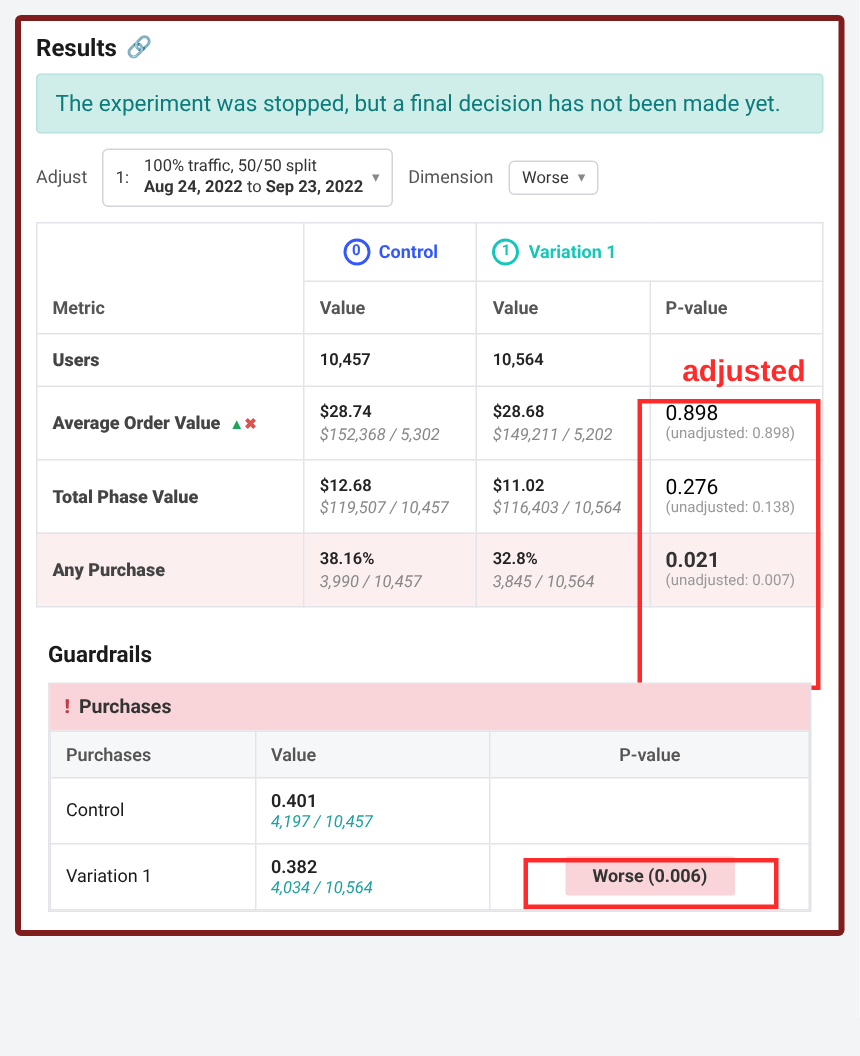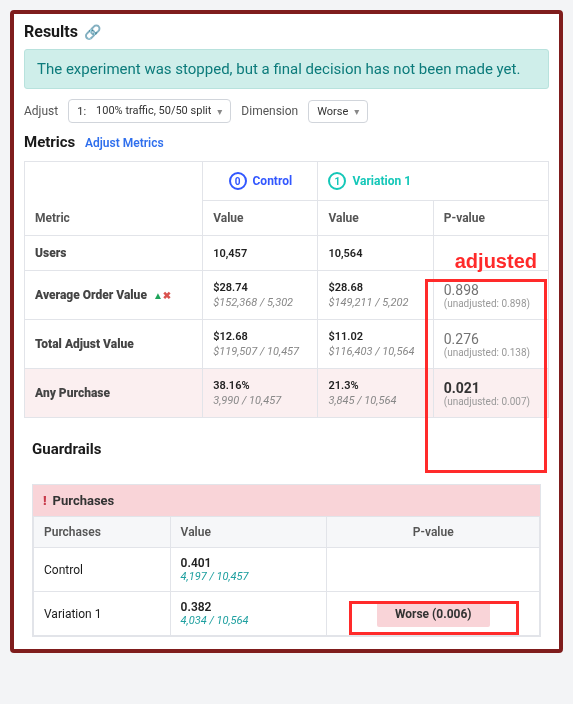--- a/index.html
+++ b/index.html
@@ -100,37 +100,37 @@
   .ctrl-color { border-color: #3257ff; color: #3257ff; }
   .var-color  { border-color: #14c7b8; color: #14c7b8; }
   .ctrl-color-bar { border-bottom: 3px solid #3257ff; }
   .var-color-bar  { border-bottom: 3px solid #14c7b8; }
   .gray-bar       { border-bottom: 3px solid #7d7d7d; }
   .sub-label { font-size: 12px; font-weight: 600; color: #555; text-align:center;}
   .col-metric { color: #444; font-size: 12px; font-weight: 600; }
   .val-main { font-size: 11px; font-weight: 600; color:#222; }
   .val-sub  { font-size: 11px; color: #888; font-style: italic; margin-top:2px;}
   .pval-cell { text-align: center; }
-  .pval-main { font-size: 14px; color: #737373; }
+  .pval-main { font-size: 14px; color: #000000; }
   .pval-sub  { font-size: 10px; color: #999; }
   .bad-row td { background: #fbeff0; margin-left: 34px; }
   .bad-row .pval-main { font-weight: 700; color: #333; }
   .highlight-box-pval {
     border: 3px solid #ff2a2a;
     position: absolute;
     pointer-events: none;
   }
   .metric-icons { font-size: 10px; margin-left: 3px; }
   .ic-up { color:#1fa45a; }
   .ic-dn { color:#d9534f; }
 
   .guardrails-title {
     font-size: 15px;
     font-weight: 700;
-    margin: 22px 0 26px 8px;
+    margin: 22px 0 10px 8px;
   }
   .guard-wrap {
     border: 1px solid #e2e4e9;
     margin: 0 8px;
   }
   .guard-header {
     background: #f9d4d8;
     color: #333;
     font-size: 13px;
     font-weight: 700;
@@ -182,34 +182,33 @@
     </div>
 
     <div class="banner">The experiment was stopped, but a final decision has not been made yet.</div>
 
     <div class="controls-row">
       <label>Adjust</label>
       <div class="sel">
         <span class="phase-num">1:</span>
         <span class="phase-main">
           <span>100% traffic, 50/50 split</span><br>
+          <span class="phase-dates">
+            <b>Aug 24, 2022</b><span> to </span><b>Sep 23, 2022</b>
+          </span>
         </span>
         <span class="chev">▾</span>
       </div>
       <label>Dimension</label>
       <div class="sel">
         <span>Worse</span>
         <span class="chev">▾</span>
       </div>
     </div>
 
-    <div class="metrics-title">
-      <span>Metrics</span>
-      <span class="adjust-link">Adjust Metrics</span>
-    </div>
 
     <div style="position:relative">
     <table class="main-metrics">
       <colgroup>
             <col style="width:34%">
             <col style="width:22%">
             <col style="width:22%">
             <col style="width:22%">
           </colgroup>
       <thead>
@@ -254,42 +253,42 @@
               <td>
                 <div class="val-main">$28.68</div>
                 <div class="val-sub">$149,211 / 5,202</div>
               </td>
               <td class="pval-cell">
                 <div class="pval-main">0.898</div>
                 <div class="pval-sub">(unadjusted: 0.898)</div>
               </td>
             </tr>
             <tr>
-              <td class="col-metric"><b>Total Adjust Value</b></td>
+              <td class="col-metric"><b>Total Phase Value</b></td>
               <td>
                 <div class="val-main">$12.68</div>
                 <div class="val-sub">$119,507 / 10,457</div>
               </td>
               <td>
                 <div class="val-main">$11.02</div>
                 <div class="val-sub">$116,403 / 10,564</div>
               </td>
               <td class="pval-cell">
                 <div class="pval-main">0.276</div>
                 <div class="pval-sub">(unadjusted: 0.138)</div>
               </td>
             </tr>
             <tr class="bad-row">
               <td class="col-metric"><b>Any Purchase</b></td>
               <td>
                 <div class="val-main">38.16%</div>
                 <div class="val-sub">3,990 / 10,457</div>
               </td>
               <td>
-                <div class="val-main">21.3%</div>
+                <div class="val-main">32.8%</div>
                 <div class="val-sub">3,845 / 10,564</div>
               </td>
               <td class="pval-cell">
                 <div class="pval-main">0.021</div>
                 <div class="pval-sub">(unadjusted: 0.007)</div>
               </td>
             </tr>
           </tbody>
     </table>
     <div class="annot" style="top:88px; right:12px; font-size:20px;margin-left:39px;">adjusted</div>

